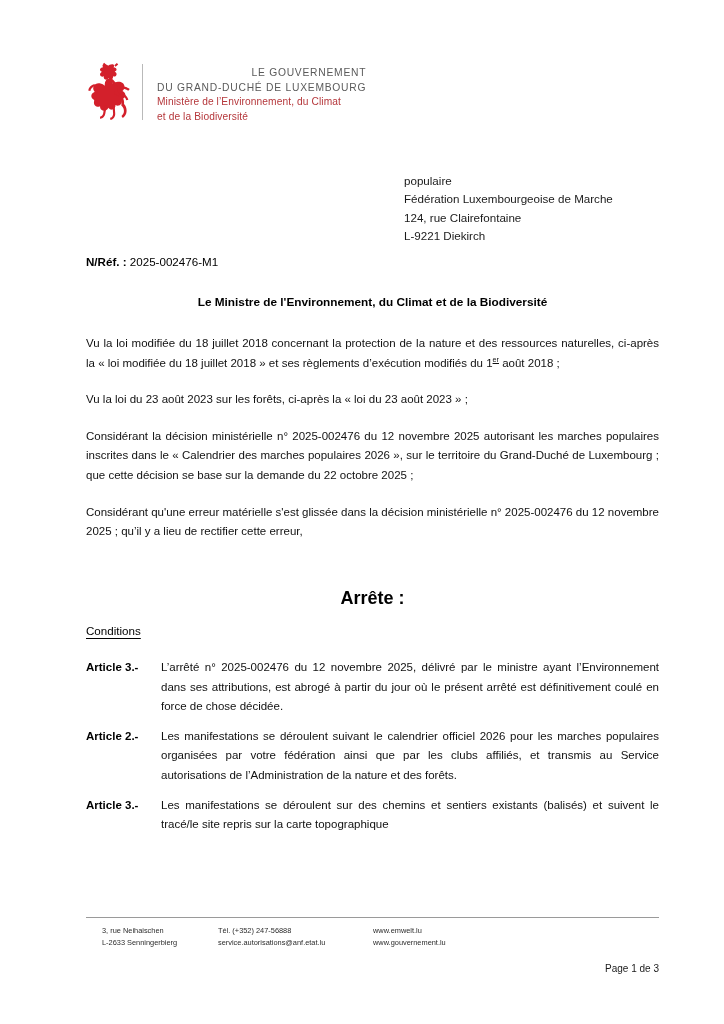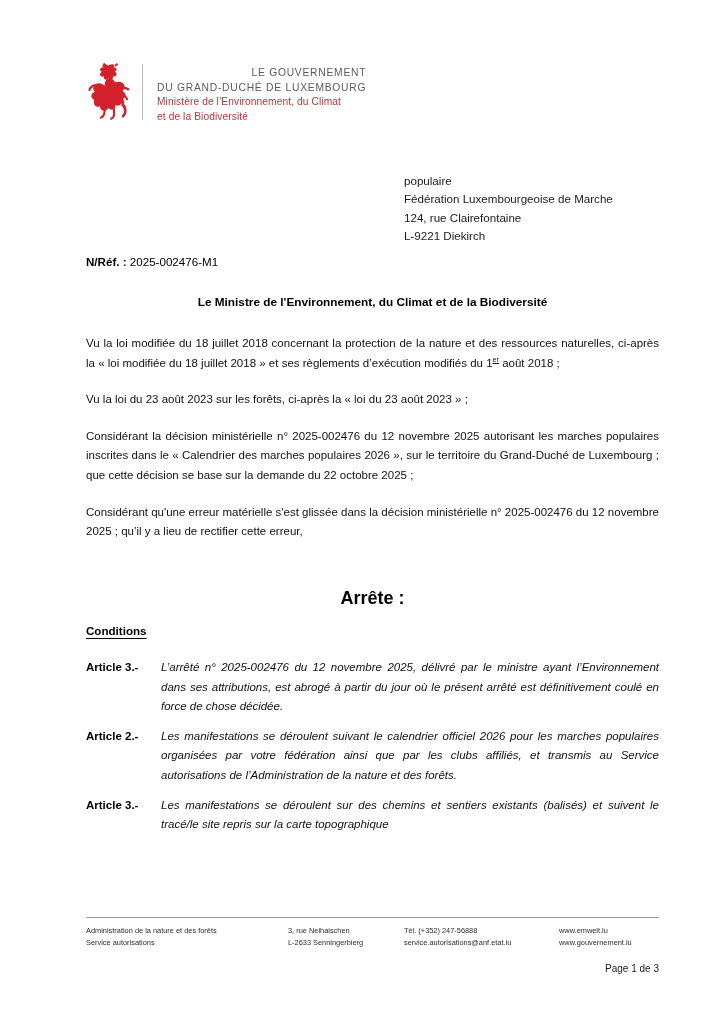--- a/index.html
+++ b/index.html
@@ -124,21 +124,21 @@
     text-align: center;
     font-size: 18px;
     font-weight: bold;
   }
 
   .conditions {
     position: absolute;
     left: 86px;
     top: 624px;
     font-size: 11.6px;
-    font-weight: bold;
+    font-weight: normal;
     text-decoration: underline;
     text-underline-offset: 2.5px;
   }
 
   
   .articles {
     position: absolute;
     left: 86px;
     top: 658px;
     width: 573px;
@@ -154,21 +154,20 @@
     font-weight: bold;
     line-height: 19.6px;
     white-space: nowrap;
   }
   .article-text {
     flex: 1 1 auto;
     font-size: 11.5px;
     line-height: 19.6px;
     text-align: justify;
     color: #111;
-    font-style: italic;
   }
 
   
   .footer-rule {
     position: absolute;
     left: 86px;
     top: 917px;
     width: 573px;
     height: 1px;
     background: #9a9a9a;
@@ -266,24 +265,20 @@
       <div class="article-text">Les manifestations se déroulent suivant le calendrier officiel 2026 pour les marches populaires organisées par votre fédération ainsi que par les clubs affiliés, et transmis au Service autorisations de l’Administration de la nature et des forêts.</div>
     </div>
     <div class="article">
       <div class="article-label">Article 3.-</div>
       <div class="article-text">Les manifestations se déroulent sur des chemins et sentiers existants (balisés) et suivent le tracé/le site repris sur la carte topographique</div>
     </div>
   </div>
 
   <div class="footer-rule"></div>
   <div class="footer">
-    <div class="footer-col fc1">
-      <div>Administration de la nature et des forêts</div>
-      <div>Service autorisations</div>
-    </div>
     <div class="footer-col fc2">
       <div>3, rue Neihaischen</div>
       <div>L-2633 Senningerbierg</div>
     </div>
     <div class="footer-col fc3">
       <div>Tél. (+352) 247-56888</div>
       <div>service.autorisations@anf.etat.lu</div>
     </div>
     <div class="footer-col fc4">
       <div>www.emwelt.lu</div>

